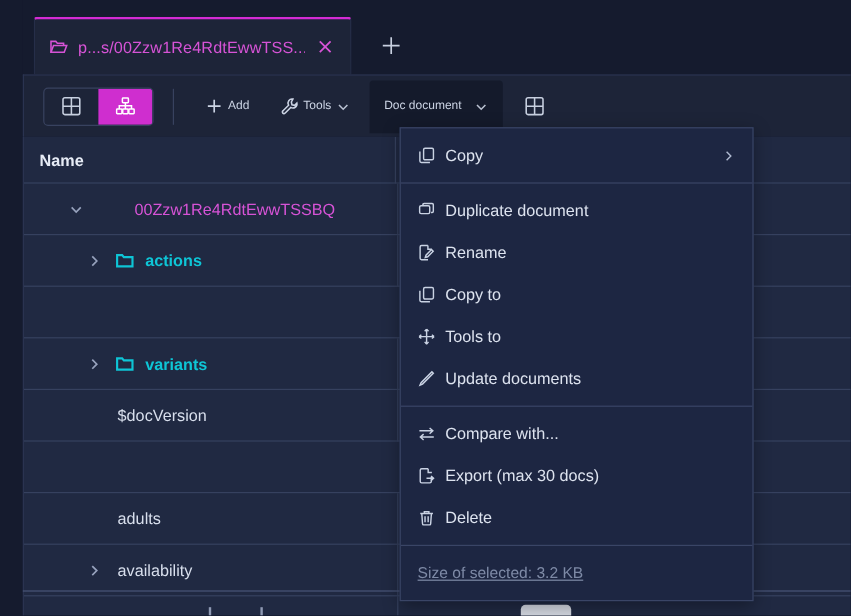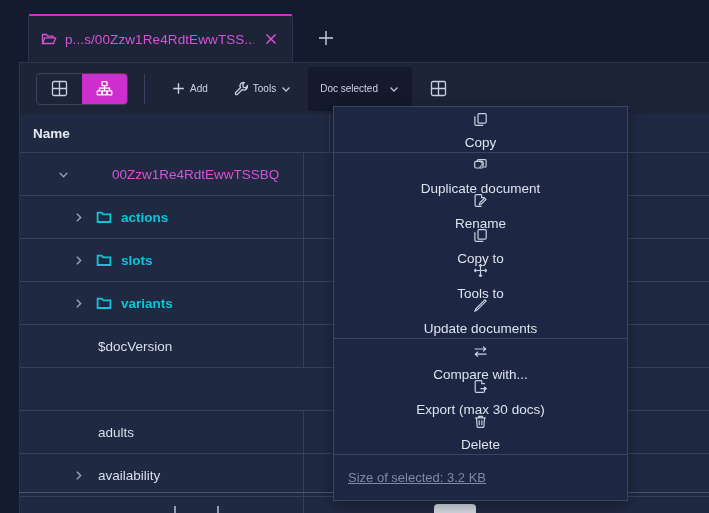--- a/index.html
+++ b/index.html
@@ -98,21 +98,21 @@
     width: 310px; padding-left: 13px; color: #e6ebf5; font-size: 13.5px; font-weight: bold;
     border-right: 1px solid #36415f; height: 39px; display:flex; align-items:center;
   }
   .th-rest { flex: 1 1 auto; height: 39px; }
 
   .row {
     height: 43px; display: flex; align-items: center;
     border-bottom: 1px solid #36415f;
   }
   .cell-name {
-    width: 284px; height: 43px; display: flex; align-items: center;
+    width: 312px; height: 43px; display: flex; align-items: center;
     border-right: 1px solid #36415f; position: relative;
   }
   .cell-rest { flex: 1 1 auto; height: 43px; }
   .twisty {
     width: 22px; height: 22px; display:flex; align-items:center; justify-content:center;
     color: #97a2bd; cursor: pointer; flex: 0 0 22px;
   }
   .folder-ic { width: 16px; height: 16px; flex: 0 0 16px; color: #0ec5d6; margin-right: 9px; }
   .row-label { font-size: 13.5px; color: #d8dfed; white-space: nowrap; }
   .row-label.rootdoc { color: #d653d6; }
@@ -121,21 +121,21 @@
   
   .menu {
     position: absolute; left: 333px; top: 106px; width: 295px;
     background: #1d2642;
     border: 1px solid #3a4566;
     z-index: 40;
     box-shadow: 0 4px 14px rgba(0,0,0,.35);
   }
   .mi {
     height: 35px; display: flex; align-items: center;
-    padding: 0 14px; gap: 8px; color: #dde3ef; font-size: 13.5px; cursor: pointer; flex-direction: column;
+    padding: 0 14px; gap: 8px; color: #dde3ef; font-size: 13.5px; cursor: pointer;
   }
   .mi .mi-ic { width: 15px; height: 15px; flex: 0 0 15px; color: #c9d2e3; }
   .mi .mi-label { flex: 1 1 auto; white-space: nowrap; }
   .mi .mi-sub { width: 12px; height: 12px; color: #aeb8cf; flex: 0 0 12px; }
   .msep { height: 1px; background: #3a4566; }
   .mgroup { padding: 5px 0; }
   .mfoot {
     height: 45px; display: flex; align-items: center; padding: 0 14px;
     color: #7e8aa6; font-size: 13px; text-decoration: underline;
   }
@@ -209,21 +209,21 @@
       <svg width="15" height="15" viewBox="0 0 15 15" fill="none" stroke="currentColor" stroke-width="1.3">
         <path d="M10.1 1.6a3.4 3.4 0 00-3.6 5.1L1.9 11.3a1.3 1.3 0 101.8 1.8l4.6-4.6a3.4 3.4 0 005.1-3.6L11.6 6.8 9.3 6.3 8.8 4z"></path>
       </svg>
       <span>Tools</span>
       <svg class="chev" viewBox="0 0 12 12" fill="none" stroke="currentColor" stroke-width="1.3">
         <path d="M2.5 4.5L6 8l3.5-3.5"></path>
       </svg>
     </div>
 
     <div class="tb-btn menu-open">
-      <span>Doc selected</span>
+      <span>Doc document</span>
       <svg class="chev" style="margin-left:6px" viewBox="0 0 12 12" fill="none" stroke="currentColor" stroke-width="1.3">
         <path d="M2.5 4.5L6 8l3.5-3.5"></path>
       </svg>
     </div>
 
     <div class="tb-icon-btn">
       <svg width="17" height="17" viewBox="0 0 17 17" fill="none" stroke="currentColor" stroke-width="1.3">
         <rect x="1.5" y="1.5" width="14" height="14" rx="1.5"></rect>
         <path d="M8.5 1.5v14M1.5 8.5h14"></path>
       </svg>
@@ -261,48 +261,35 @@
         <span style="width:7px"></span>
         <svg class="folder-ic" viewBox="0 0 16 16" fill="none" stroke="currentColor" stroke-width="1.8">
           <path d="M1.6 13V3.6h4.2l1.4 1.7h7.2V13z"></path>
         </svg>
         <span class="row-label folder">actions</span>
       </div>
       <div class="cell-rest"></div>
     </div>
 
     <div class="row">
+      <div class="cell-rest"></div>
+    </div>
+
+    <div class="row">
       <div class="cell-name">
         <div style="width:47px"></div>
         <div class="twisty">
           <svg width="13" height="13" viewBox="0 0 12 12" fill="none" stroke="currentColor" stroke-width="1.3">
               <path d="M4.5 2.5L8 6l-3.5 3.5"></path>
             </svg>
         </div>
         <span style="width:7px"></span>
         <svg class="folder-ic" viewBox="0 0 16 16" fill="none" stroke="currentColor" stroke-width="1.8">
           <path d="M1.6 13V3.6h4.2l1.4 1.7h7.2V13z"></path>
         </svg>
-        <span class="row-label folder">slots</span>
-      </div>
-      <div class="cell-rest"></div>
-    </div>
-
-    <div class="row">
-      <div class="cell-name">
-        <div style="width:47px"></div>
-        <div class="twisty">
-          <svg width="13" height="13" viewBox="0 0 12 12" fill="none" stroke="currentColor" stroke-width="1.3">
-              <path d="M4.5 2.5L8 6l-3.5 3.5"></path>
-            </svg>
-        </div>
-        <span style="width:7px"></span>
-        <svg class="folder-ic" viewBox="0 0 16 16" fill="none" stroke="currentColor" stroke-width="1.8">
-          <path d="M1.6 13V3.6h4.2l1.4 1.7h7.2V13z"></path>
-        </svg>
         <span class="row-label folder">variants</span>
       </div>
       <div class="cell-rest"></div>
     </div>
 
     <div class="row">
       <div class="cell-name">
         <div style="width:78px"></div>
         <span class="row-label">$docVersion</span>
       </div>

